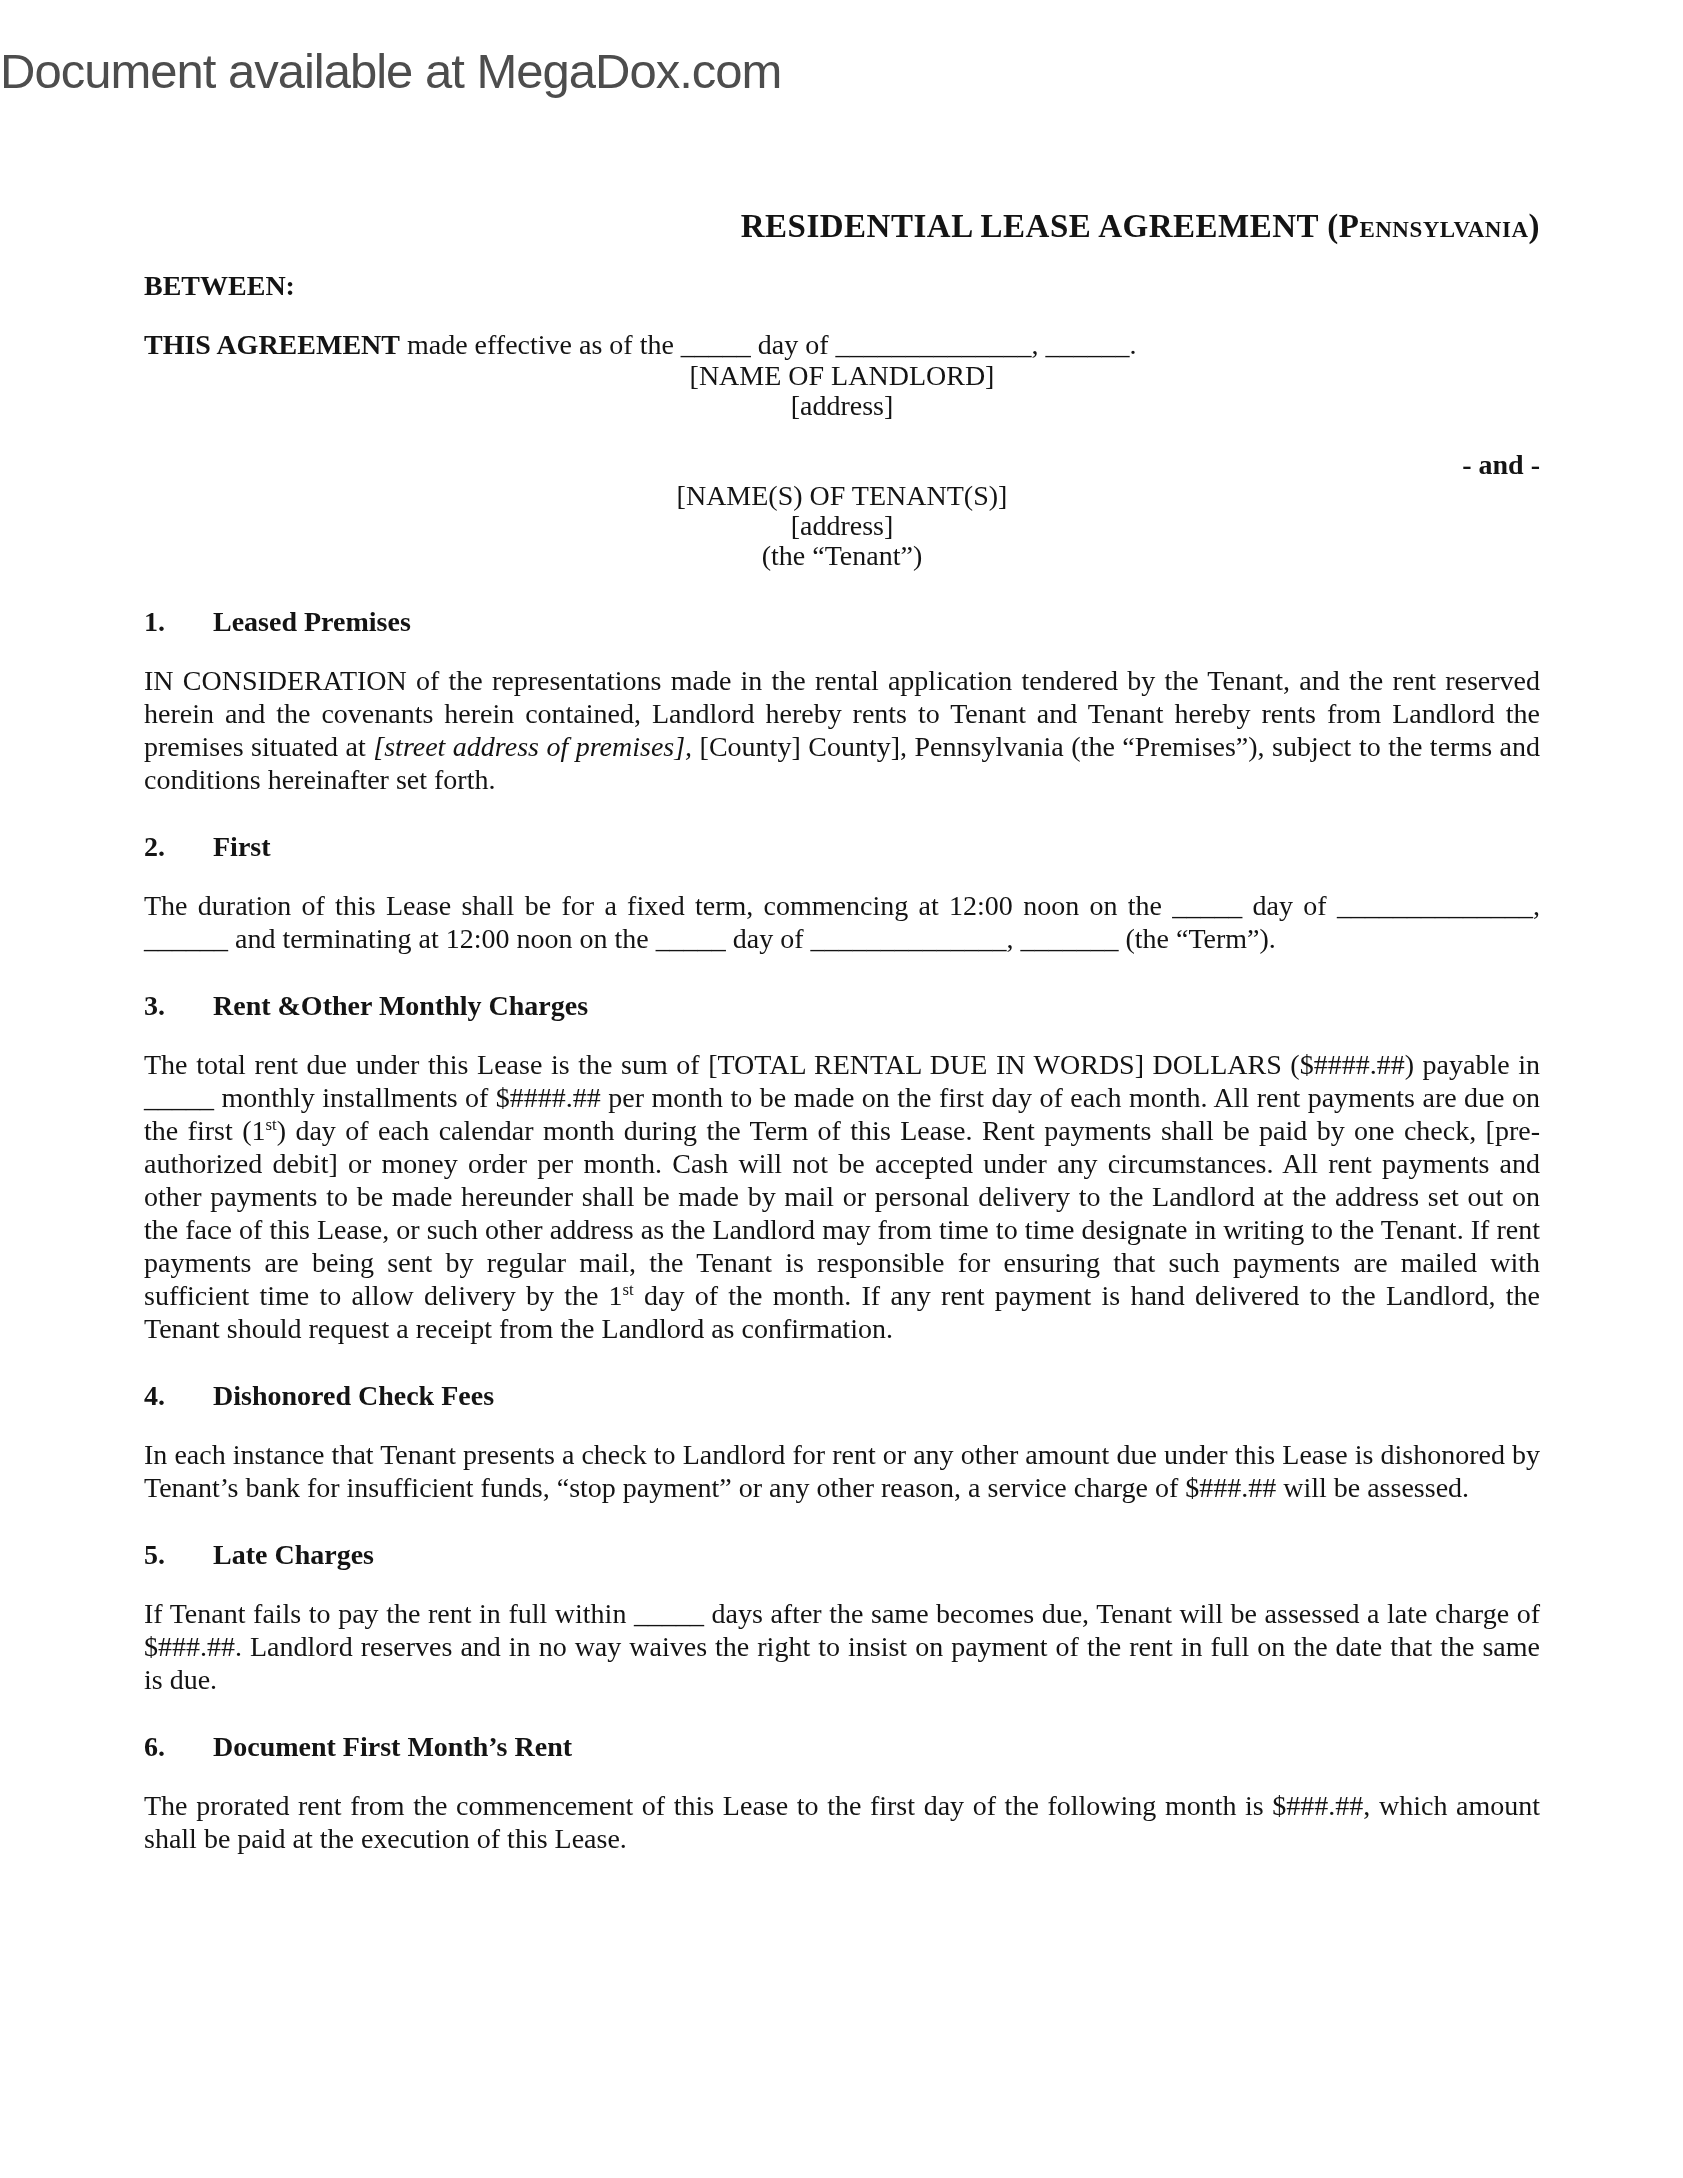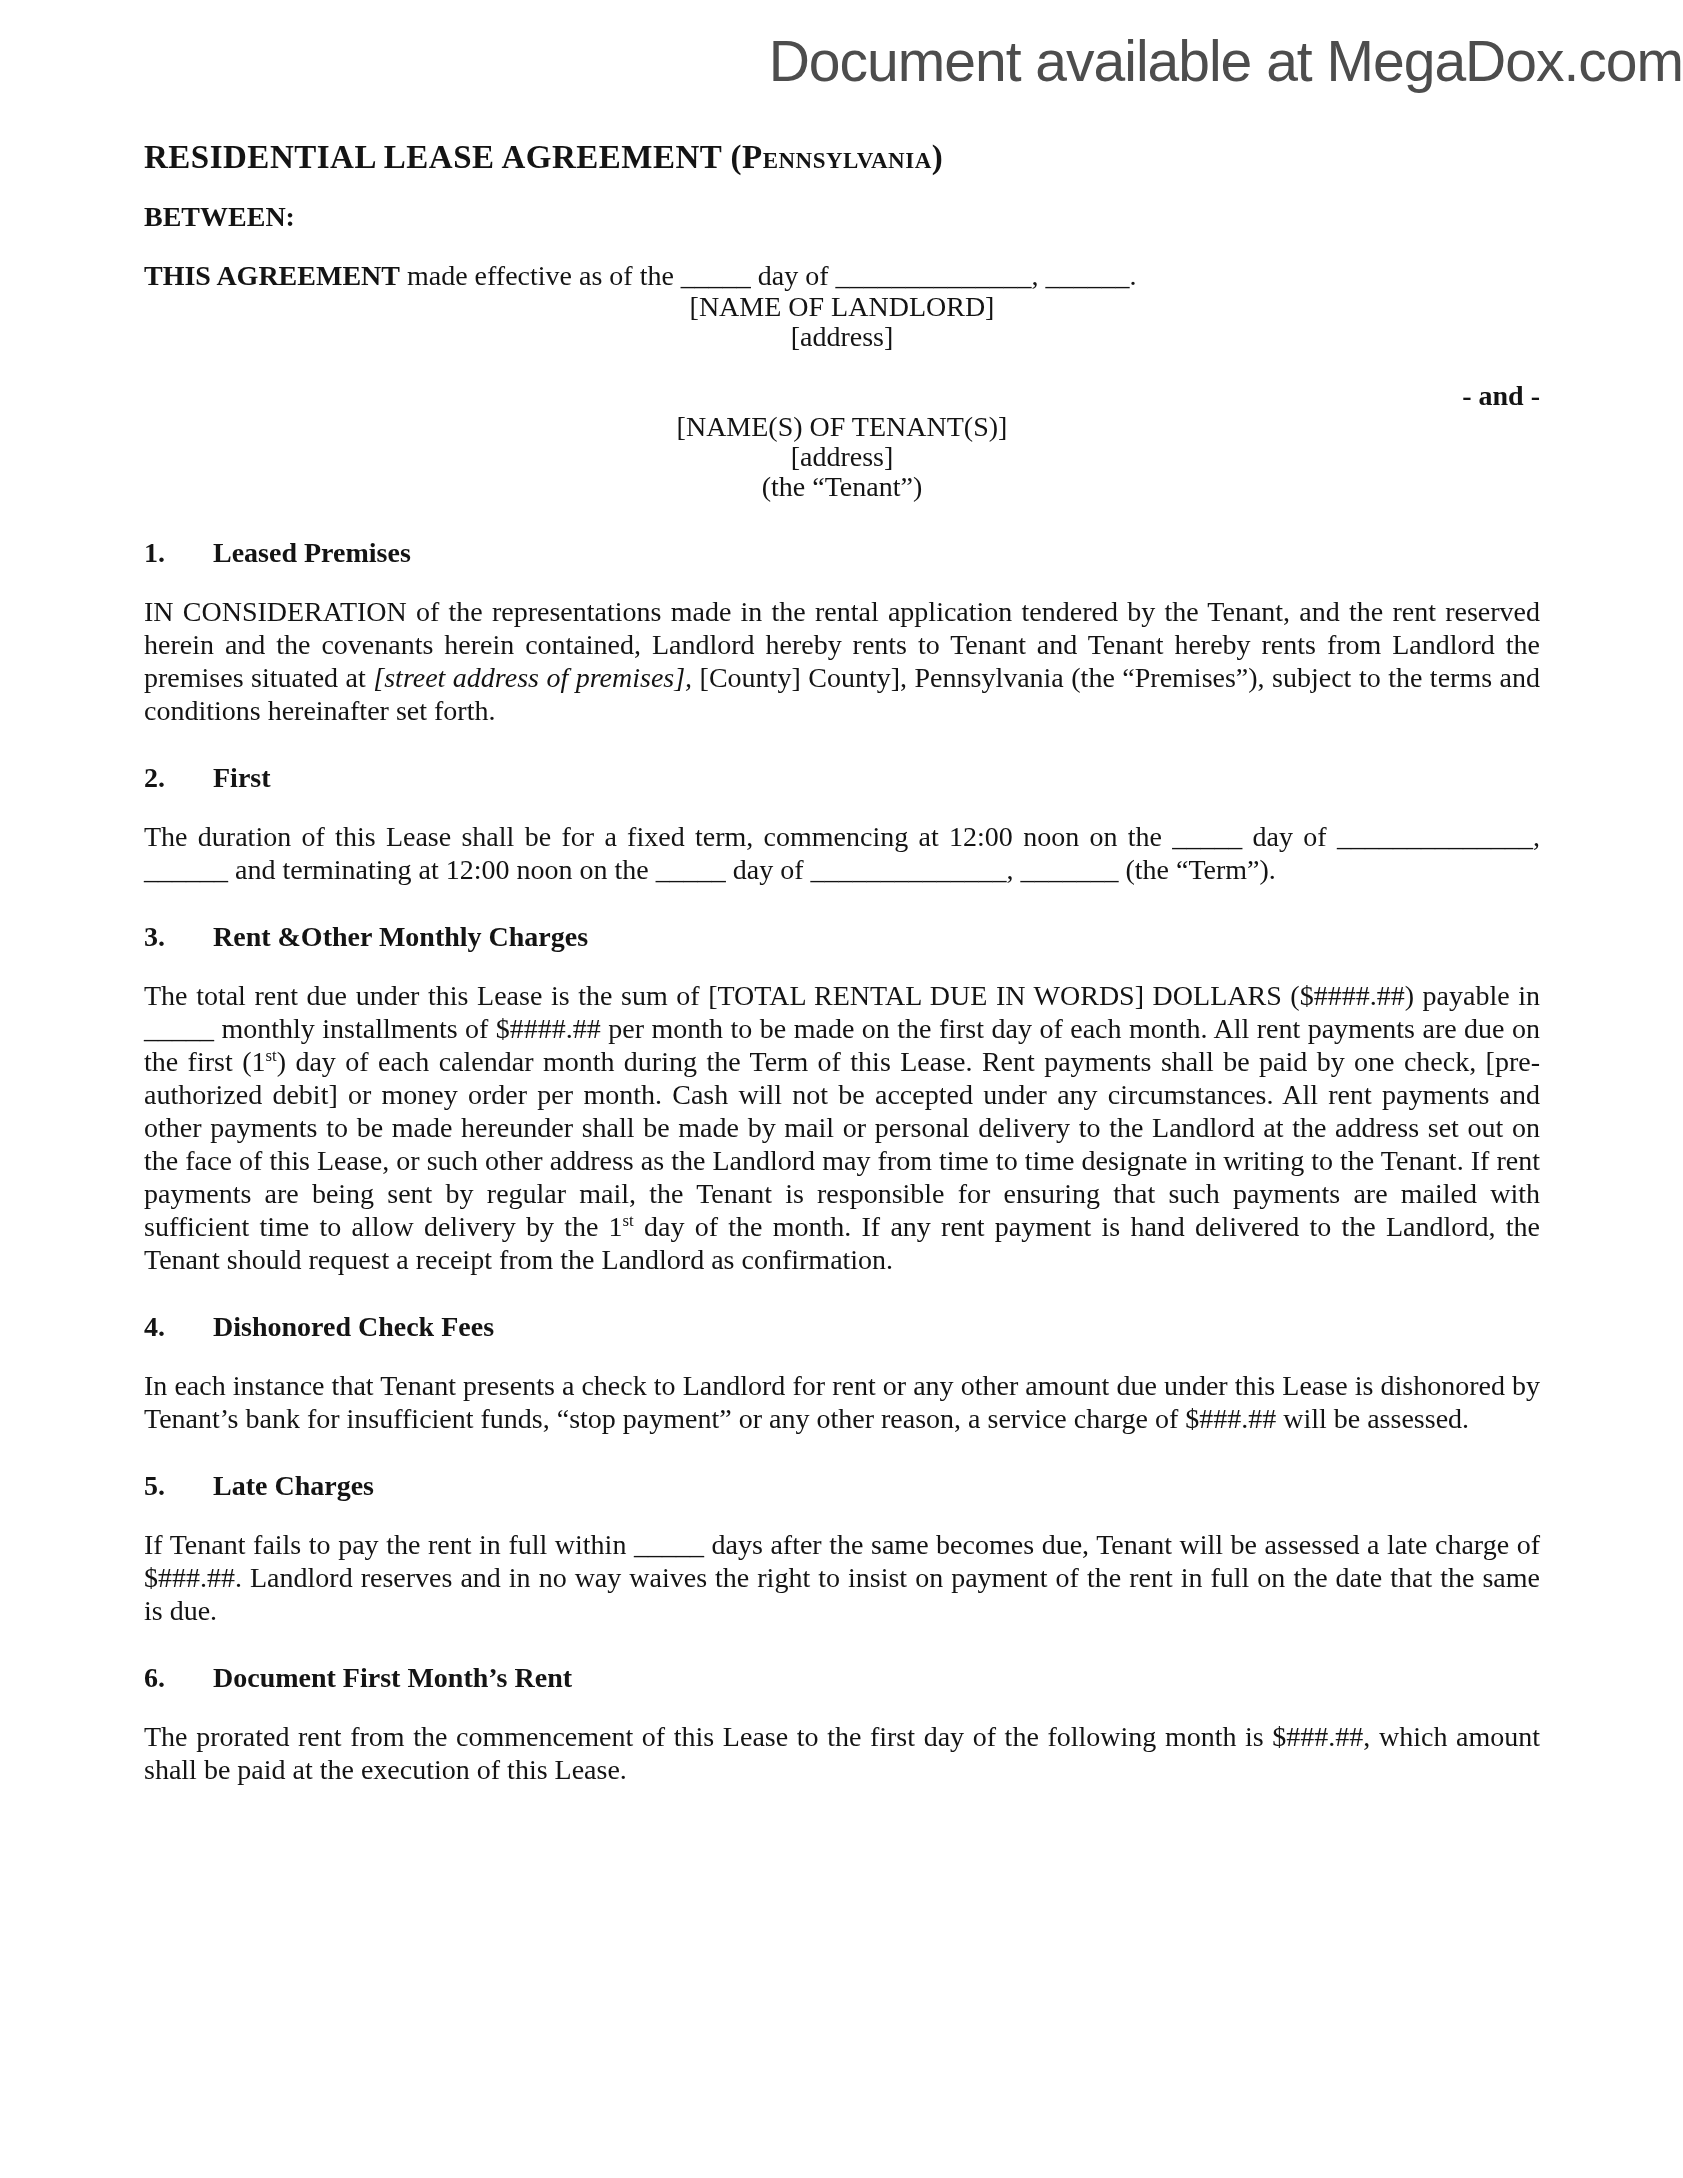--- a/index.html
+++ b/index.html
@@ -10,37 +10,37 @@
   .page {
     position: relative;
     width: 1683px;
     height: 2178px;
     background: #ffffff;
     overflow: hidden;
     color: #141414;
     font-family: "Liberation Serif", "DejaVu Serif", serif;
   }
   .banner {
-    padding-top: 28px;
-    text-align: right;
+    padding-top: 43px;
+    text-align: left;
     font-family: "Liberation Sans", "DejaVu Sans", sans-serif;
-    font-size: 57px;
+    font-size: 49px;
     letter-spacing: -1px;
     color: #4d4d4d;
     font-weight: 400;
   }
   .content {
     margin: 0 144px;
     width: 1396px;
     font-size: 28px;
     line-height: 33px;
   }
   .doc-title {
-    margin-top: 47px;
-    text-align: left;
+    margin-top: 111px;
+    text-align: right;
     font-weight: bold;
     font-size: 33px;
     letter-spacing: 0.5px;
   }
   .doc-title .state {
     font-variant: small-caps;
   }
   p.para {
     margin: 0;
     margin-top: 26px;

